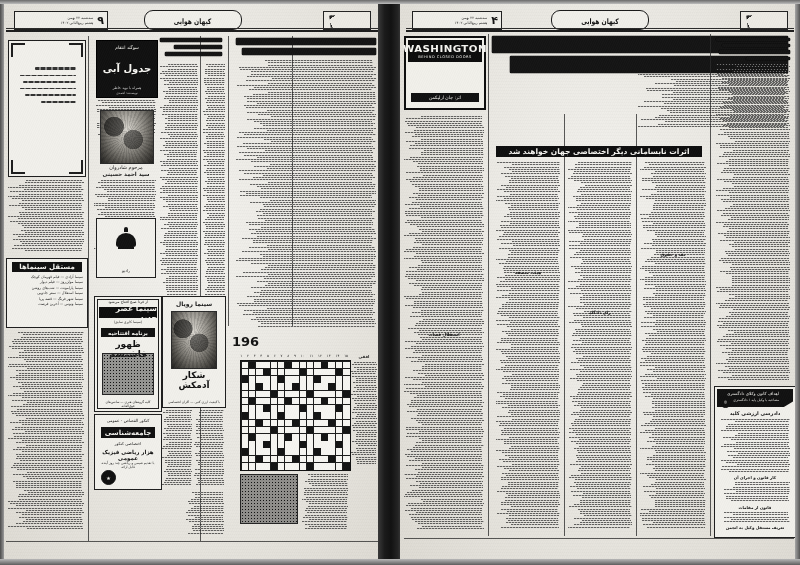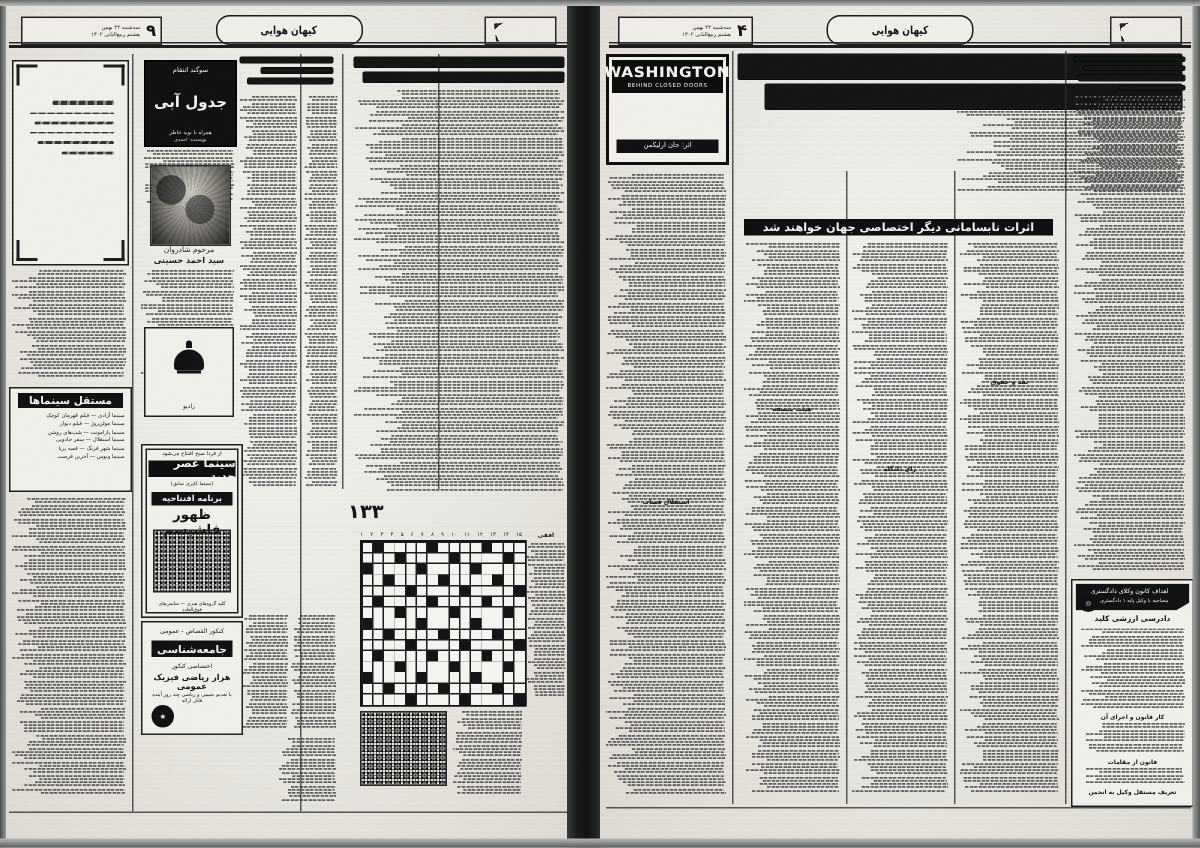--- a/index.html
+++ b/index.html
@@ -731,20 +731,26 @@
     <div class="box double" id="cinema-asre-jadid-ad" style="left:94px;top:296px;width:66px;height:114px;">
       <div style="position:absolute;left:4px;right:4px;top:3px;text-align:center;font-size:3.6px;color:#151515;">از فردا صبح افتتاح می‌شود</div>
       <div class="kicker rev" style="left:4px;right:4px;top:10px;height:11px;font-size:7.5px;">سینما عصر جدید</div>
       <div style="position:absolute;left:4px;right:4px;top:23px;text-align:center;font-size:3.4px;color:#1a1a1a;">(سینما کاپری سابق)</div>
       <div class="kicker" style="left:6px;right:6px;top:31px;height:9px;font-size:5.5px;">برنامه افتتاحیه</div>
       <div style="position:absolute;left:4px;right:4px;top:42px;text-align:center;font-size:9px;font-weight:700;color:#111;">ظهور فاشیسم</div>
       <div class="halftone" style="left:7px;right:7px;top:56px;height:40px;"></div>
       <div style="position:absolute;left:4px;right:4px;bottom:3px;text-align:center;font-size:3.2px;color:#1a1a1a;">کلیه گروه‌های هنری — سانس‌های فوق‌العاده</div>
     </div>
 
+    <div class="box" id="cinema-royal-ad" style="left:162px;top:296px;width:62px;height:110px;">
+      <div style="position:absolute;left:3px;right:3px;top:3px;text-align:center;font-size:6px;font-weight:700;color:#111;">سینما رویال</div>
+      <div class="photo" style="left:8px;right:8px;top:14px;height:56px;"></div>
+      <div style="position:absolute;left:3px;right:3px;top:73px;text-align:center;font-size:9px;font-weight:700;color:#0f0f0f;">شکار آدمکش</div>
+      <div style="position:absolute;left:4px;right:4px;bottom:3px;text-align:center;font-size:3.2px;color:#1c1c1c;">با کیفیت ارزی کتبی — اکران اختصاصی</div>
+    </div>
 
     <div class="box" id="language-course-ad" style="left:94px;top:414px;width:66px;height:74px;">
       <div style="position:absolute;left:3px;right:3px;top:3px;text-align:center;font-size:4.2px;color:#151515;">کنکور القصاص - عمومی</div>
       <div class="kicker" style="left:6px;right:6px;top:12px;height:11px;font-size:7px;">جامعه‌شناسی</div>
       <div style="position:absolute;left:3px;right:3px;top:26px;text-align:center;font-size:4px;color:#151515;">اختصاصی کنکور</div>
       <div style="position:absolute;left:3px;right:3px;top:34px;text-align:center;font-size:5.5px;font-weight:700;color:#111;">هزار ریاضی فیزیک عمومی</div>
       <div style="position:absolute;left:3px;right:3px;top:46px;text-align:center;font-size:3.4px;color:#1a1a1a;">با تقدیم شیمی و ریاضی چند روز آینده قابل ارائه</div>
       <div class="seal" style="left:6px;bottom:4px;width:13px;height:13px;">★</div>
     </div>
 
@@ -927,21 +933,21 @@
         <div class="ln" style="width:98%;margin-right:3%;"></div>
         <div class="ln" style="width:92%;margin-right:1%;"></div>
         <div class="ln" style="width:77%;margin-right:1%;"></div>
         <div class="ln" style="width:81%;margin-right:3%;"></div>
         <div class="ln" style="width:83%;margin-right:0%;"></div>
         <div class="ln" style="width:82%;margin-right:0%;"></div>
         <div class="ln" style="width:93%;margin-right:2%;"></div>
       </div>
 
     <div id="crossword-block" style="left:232px;top:332px;width:145px;height:206px;">
-      <div id="cw-number" style="left:0px;top:2px;">۱۳۳</div>
+      <div id="cw-number" style="left:0px;top:2px;">196</div>
       <div class="cw-ticks" id="cw-ticks" style="left:8px;width:108px;top:22px;">
           <span>۱۵</span>
           <span>۱۴</span>
           <span>۱۳</span>
           <span>۱۲</span>
           <span>۱۱</span>
           <span>۱۰</span>
           <span>۹</span>
           <span>۸</span>
           <span>۷</span>

